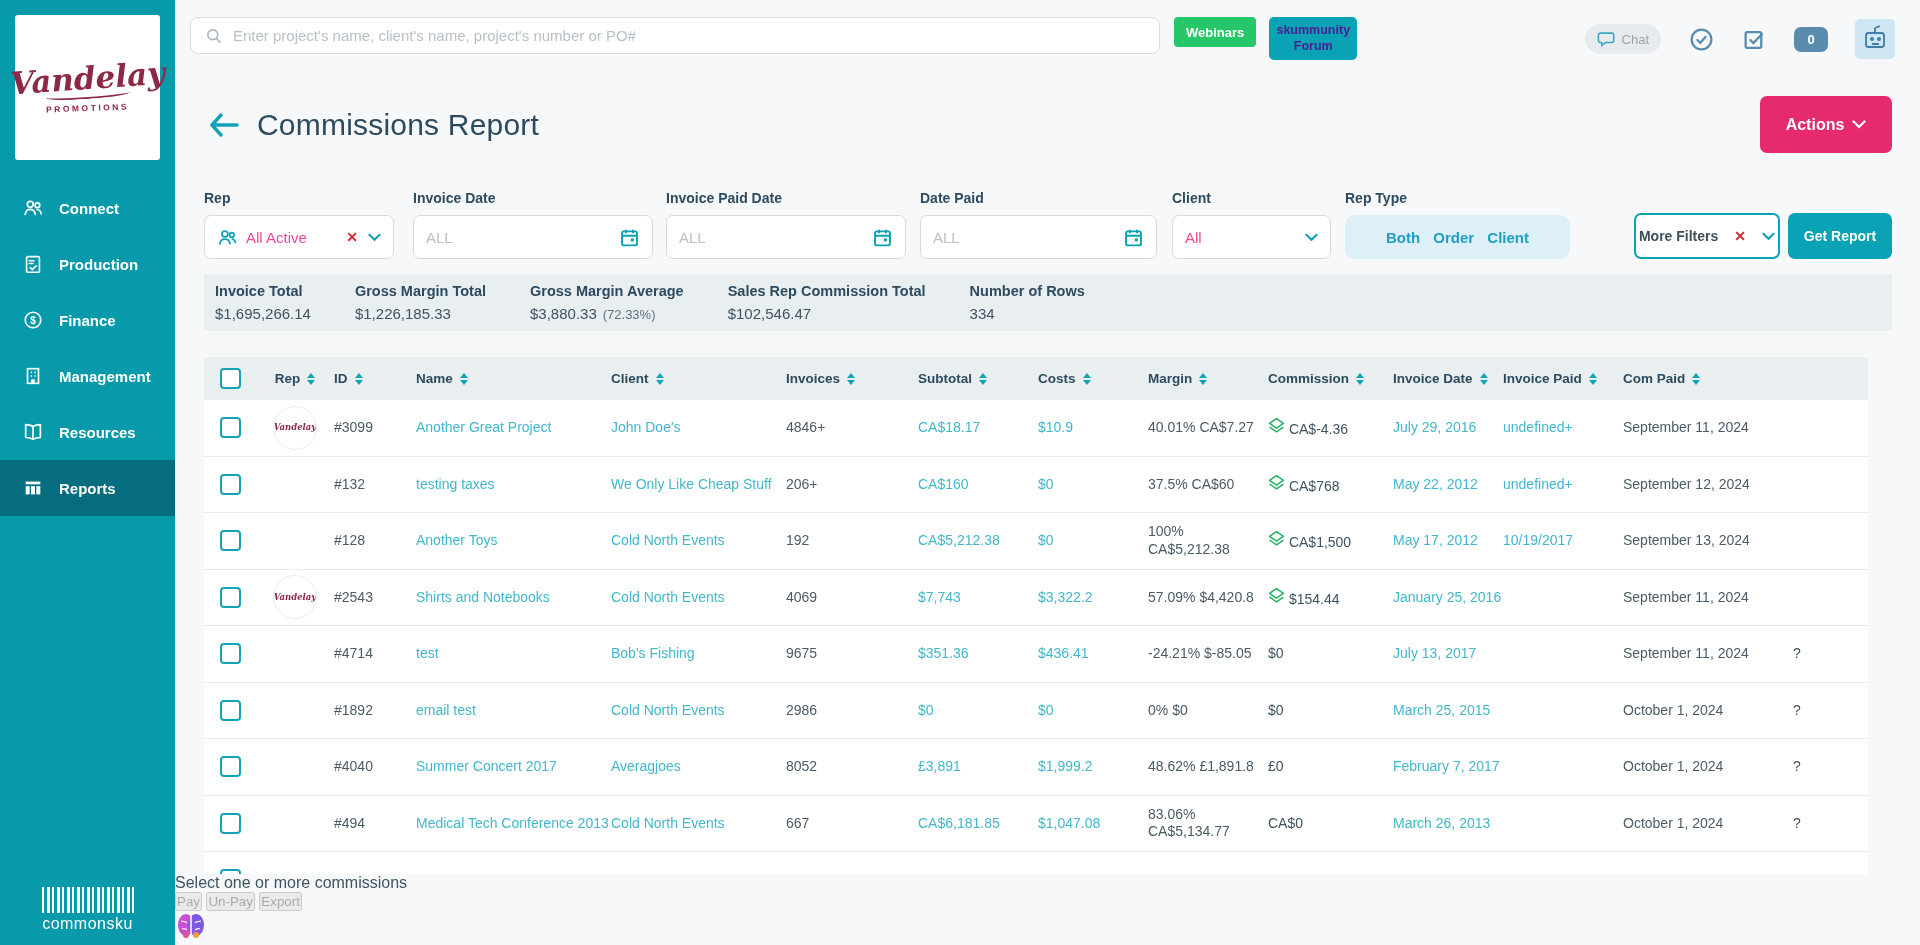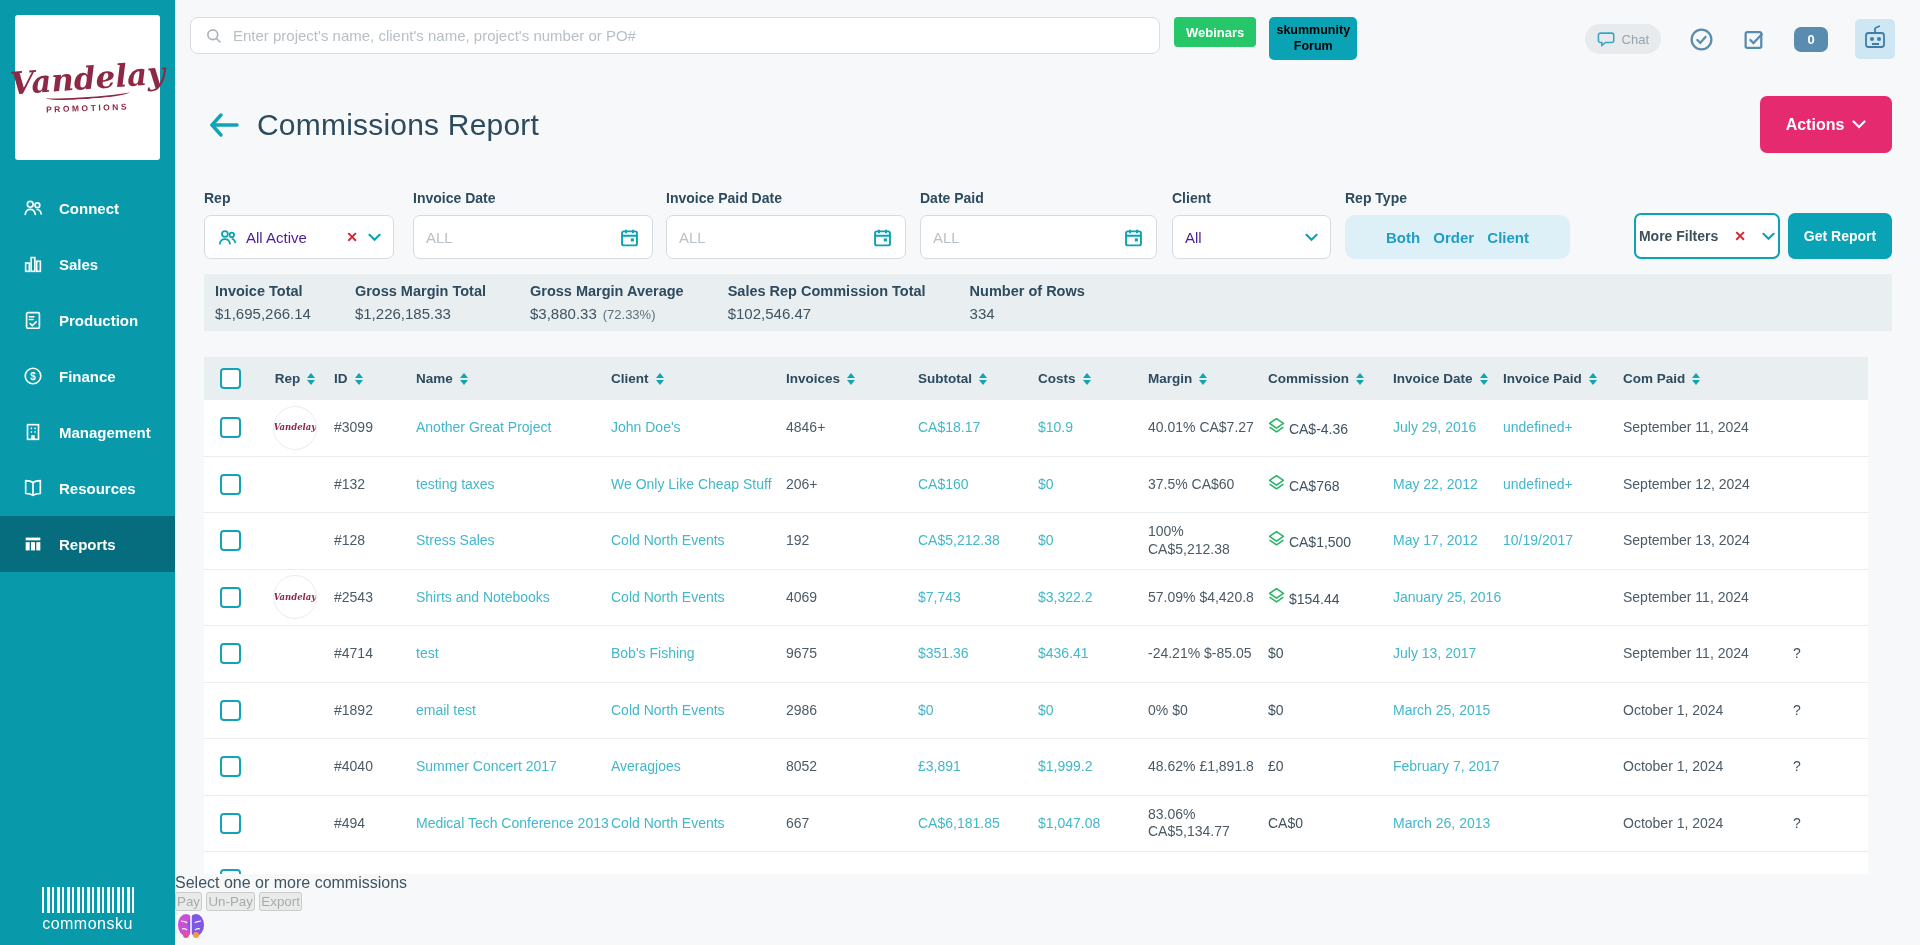--- a/index.html
+++ b/index.html
@@ -21,42 +21,42 @@
   .commonsku-text { color:#fff; font-size:16px; margin-top:2px; letter-spacing:.5px; }
 
   
   .main { position:absolute; left:175px; top:0; right:0; bottom:0; }
 
   .topbar { position:relative; padding:17px 0 0 15px; height:76px; display:flex; align-items:flex-start; }
   .search-box { width:970px; height:37px; background:#fff; border:1px solid #d8dde1; border-radius:8px; display:flex; align-items:center; padding:0 14px; gap:10px; }
   .search-box input { border:none; outline:none; flex:1; font-size:15px; color:#000000; background:transparent; font-family:"Liberation Sans",sans-serif; }
   .search-box input::placeholder { color:#b8c0c6; }
   .btn-webinars { margin-left:14px; height:30px; padding:0 12px; background:#25c768; color:#fff; font-size:13px; font-weight:bold; border:none; border-radius:4px; cursor:pointer; }
-  .btn-forum { margin-left:13px; width:88px; height:43px; background:#0aa2b5; color:#000000; font-size:12.5px; font-weight:bold; border:none; border-radius:5px; cursor:pointer; line-height:1.25; }
+  .btn-forum { margin-left:13px; width:88px; height:43px; background:#0aa2b5; color:#4c1d95; font-size:12.5px; font-weight:bold; border:none; border-radius:5px; cursor:pointer; line-height:1.25; }
   .top-icons { position:absolute; right:25px; top:19px; display:flex; align-items:center; gap:27px; }
   .chat-pill { height:30px; border-radius:15px; background:#e7ebee; display:flex; align-items:center; gap:6px; padding:0 12px; cursor:pointer; }
   .chat-pill span { color:#98a4ab; font-size:13px; }
   .badge-count { min-width:34px; height:25px; border-radius:7px; background:#5a8cb0; color:#fff; font-size:13px; font-weight:bold; display:flex; align-items:center; justify-content:center; cursor:pointer; }
   .robot-avatar { width:40px; height:40px; border-radius:5px; background:#cfe7f3; display:flex; align-items:center; justify-content:center; cursor:pointer; overflow:hidden; }
 
   .page-header { position:relative; margin-top:20px; padding-left:33px; height:58px; display:flex; align-items:center; }
   .back-arrow { cursor:pointer; width:32px; height:28px; }
   .page-title { margin-left:17px; font-size:30px; font-weight:500; color:#2d4b5f; letter-spacing:.2px; }
   .btn-actions { position:absolute; right:28px; top:0; width:132px; height:57px; background:#e52a6f; border:none; border-radius:7px; color:#fff; font-size:16px; font-weight:bold; cursor:pointer; display:flex; align-items:center; justify-content:center; gap:8px; }
 
   
   .filters { margin-top:36px; padding:0 28px 0 29px; display:flex; align-items:flex-end; }
   .fgroup { display:flex; flex-direction:column; }
   .flabel { font-size:14px; font-weight:bold; color:#2d4b5f; margin-bottom:9px; }
   .ffield { height:44px; background:#fff; border:1px solid #d5dbdf; border-radius:7px; display:flex; align-items:center; padding:0 12px; gap:8px; cursor:pointer; }
   .f-rep { width:190px; }
   .f-date { width:240px; justify-content:space-between; }
   .f-datepaid { width:237px; justify-content:space-between; }
   .f-client { width:159px; justify-content:space-between; }
-  .fvalue { font-size:15px; color:#4c1d95; }
+  .fvalue { font-size:15px; color:#ec4899; }
   .fplaceholder { font-size:15px; color:#b9c1c7; }
   .clear-x { color:#d9232e; font-weight:bold; font-size:14px; margin-left:auto; cursor:pointer; }
   .f-rep .chev { margin-left:2px; }
   .reptype-pill { width:225px; height:44px; background:#def0f7; border-radius:10px; display:flex; align-items:center; justify-content:space-between; padding:0 41px; }
   .reptype-pill span { color:#1f9dc5; font-size:15px; font-weight:bold; cursor:pointer; }
   .btn-morefilters { margin-left:auto; width:146px; height:46px; background:#fff; border:2px solid #0aa2b5; border-radius:7px; display:flex; align-items:center; justify-content:center; gap:16px; font-size:14px; font-weight:bold; color:#3d4f5a; cursor:pointer; }
   .btn-getreport { margin-left:8px; width:104px; height:46px; background:#0aa2b5; border:none; border-radius:7px; color:#fff; font-size:14px; font-weight:bold; cursor:pointer; }
 
   
   .summary { margin:15px 28px 0 29px; height:57px; background:#e9eef1; display:flex; align-items:center; padding-left:11px; gap:44px; }
@@ -141,28 +141,20 @@
     <div class="nav-item">
       <svg class="nav-ico" viewBox="0 0 24 24" fill="none" stroke="#fff" stroke-width="1.8" stroke-linecap="round">
           <circle cx="9" cy="8" r="3.2"></circle>
           <path d="M3.5 19c.5-3.5 2.8-5.5 5.5-5.5s5 2 5.5 5.5"></path>
           <circle cx="16.8" cy="9" r="2.6"></circle>
           <path d="M16.5 13.6c2.4.2 4 2 4.4 4.9"></path>
         </svg>
       <span>Connect</span>
     </div>
     <div class="nav-item">
-      <svg class="nav-ico" viewBox="0 0 24 24" fill="none" stroke="#fff" stroke-width="1.8">
-          <rect x="4" y="11" width="4" height="9"></rect>
-          <rect x="10" y="5" width="4" height="15"></rect>
-          <rect x="16" y="9" width="4" height="11"></rect>
-        </svg>
-      <span>Sales</span>
-    </div>
-    <div class="nav-item">
       <svg class="nav-ico" viewBox="0 0 24 24" fill="none" stroke="#fff" stroke-width="1.8" stroke-linecap="round">
           <rect x="5" y="4" width="14" height="17" rx="1.5"></rect>
           <path d="M8 8.5h5M8 11.5h4"></path>
           <path d="M9 16l2.2 2.2L15.5 14"></path>
         </svg>
       <span>Production</span>
     </div>
     <div class="nav-item">
       <svg class="nav-ico" viewBox="0 0 24 24" fill="none" stroke="#fff" stroke-width="1.8">
           <circle cx="12" cy="12" r="8.5"></circle>
@@ -505,21 +497,21 @@
     <div class="cell c-help"><span class="qmark" style="visibility: hidden;"></span></div>
   </div>
         <div class="trow">
     <div class="cell c-check">
             <span class="checkbox"></span>
           </div>
     <div class="cell c-rep">
             <span class="avatar avatar--woman"></span>
           </div>
     <div class="cell c-id dark">#128</div>
-    <div class="cell c-name link">Stress Sales</div>
+    <div class="cell c-name link">Another Toys</div>
     <div class="cell c-client link">Cold North Events</div>
     <div class="cell c-invoices dark">192</div>
     <div class="cell c-subtotal link">CA$5,212.38</div>
     <div class="cell c-costs link">$0</div>
     <div class="cell c-margin dark">
       <span>100%</span>
       <span>CA$5,212.38</span>
     </div>
     <div class="cell c-commission is-green">
       <svg width="17" height="17" viewBox="0 0 16 16" fill="none" stroke="#2ab465" stroke-width="1.5" stroke-linejoin="round">

